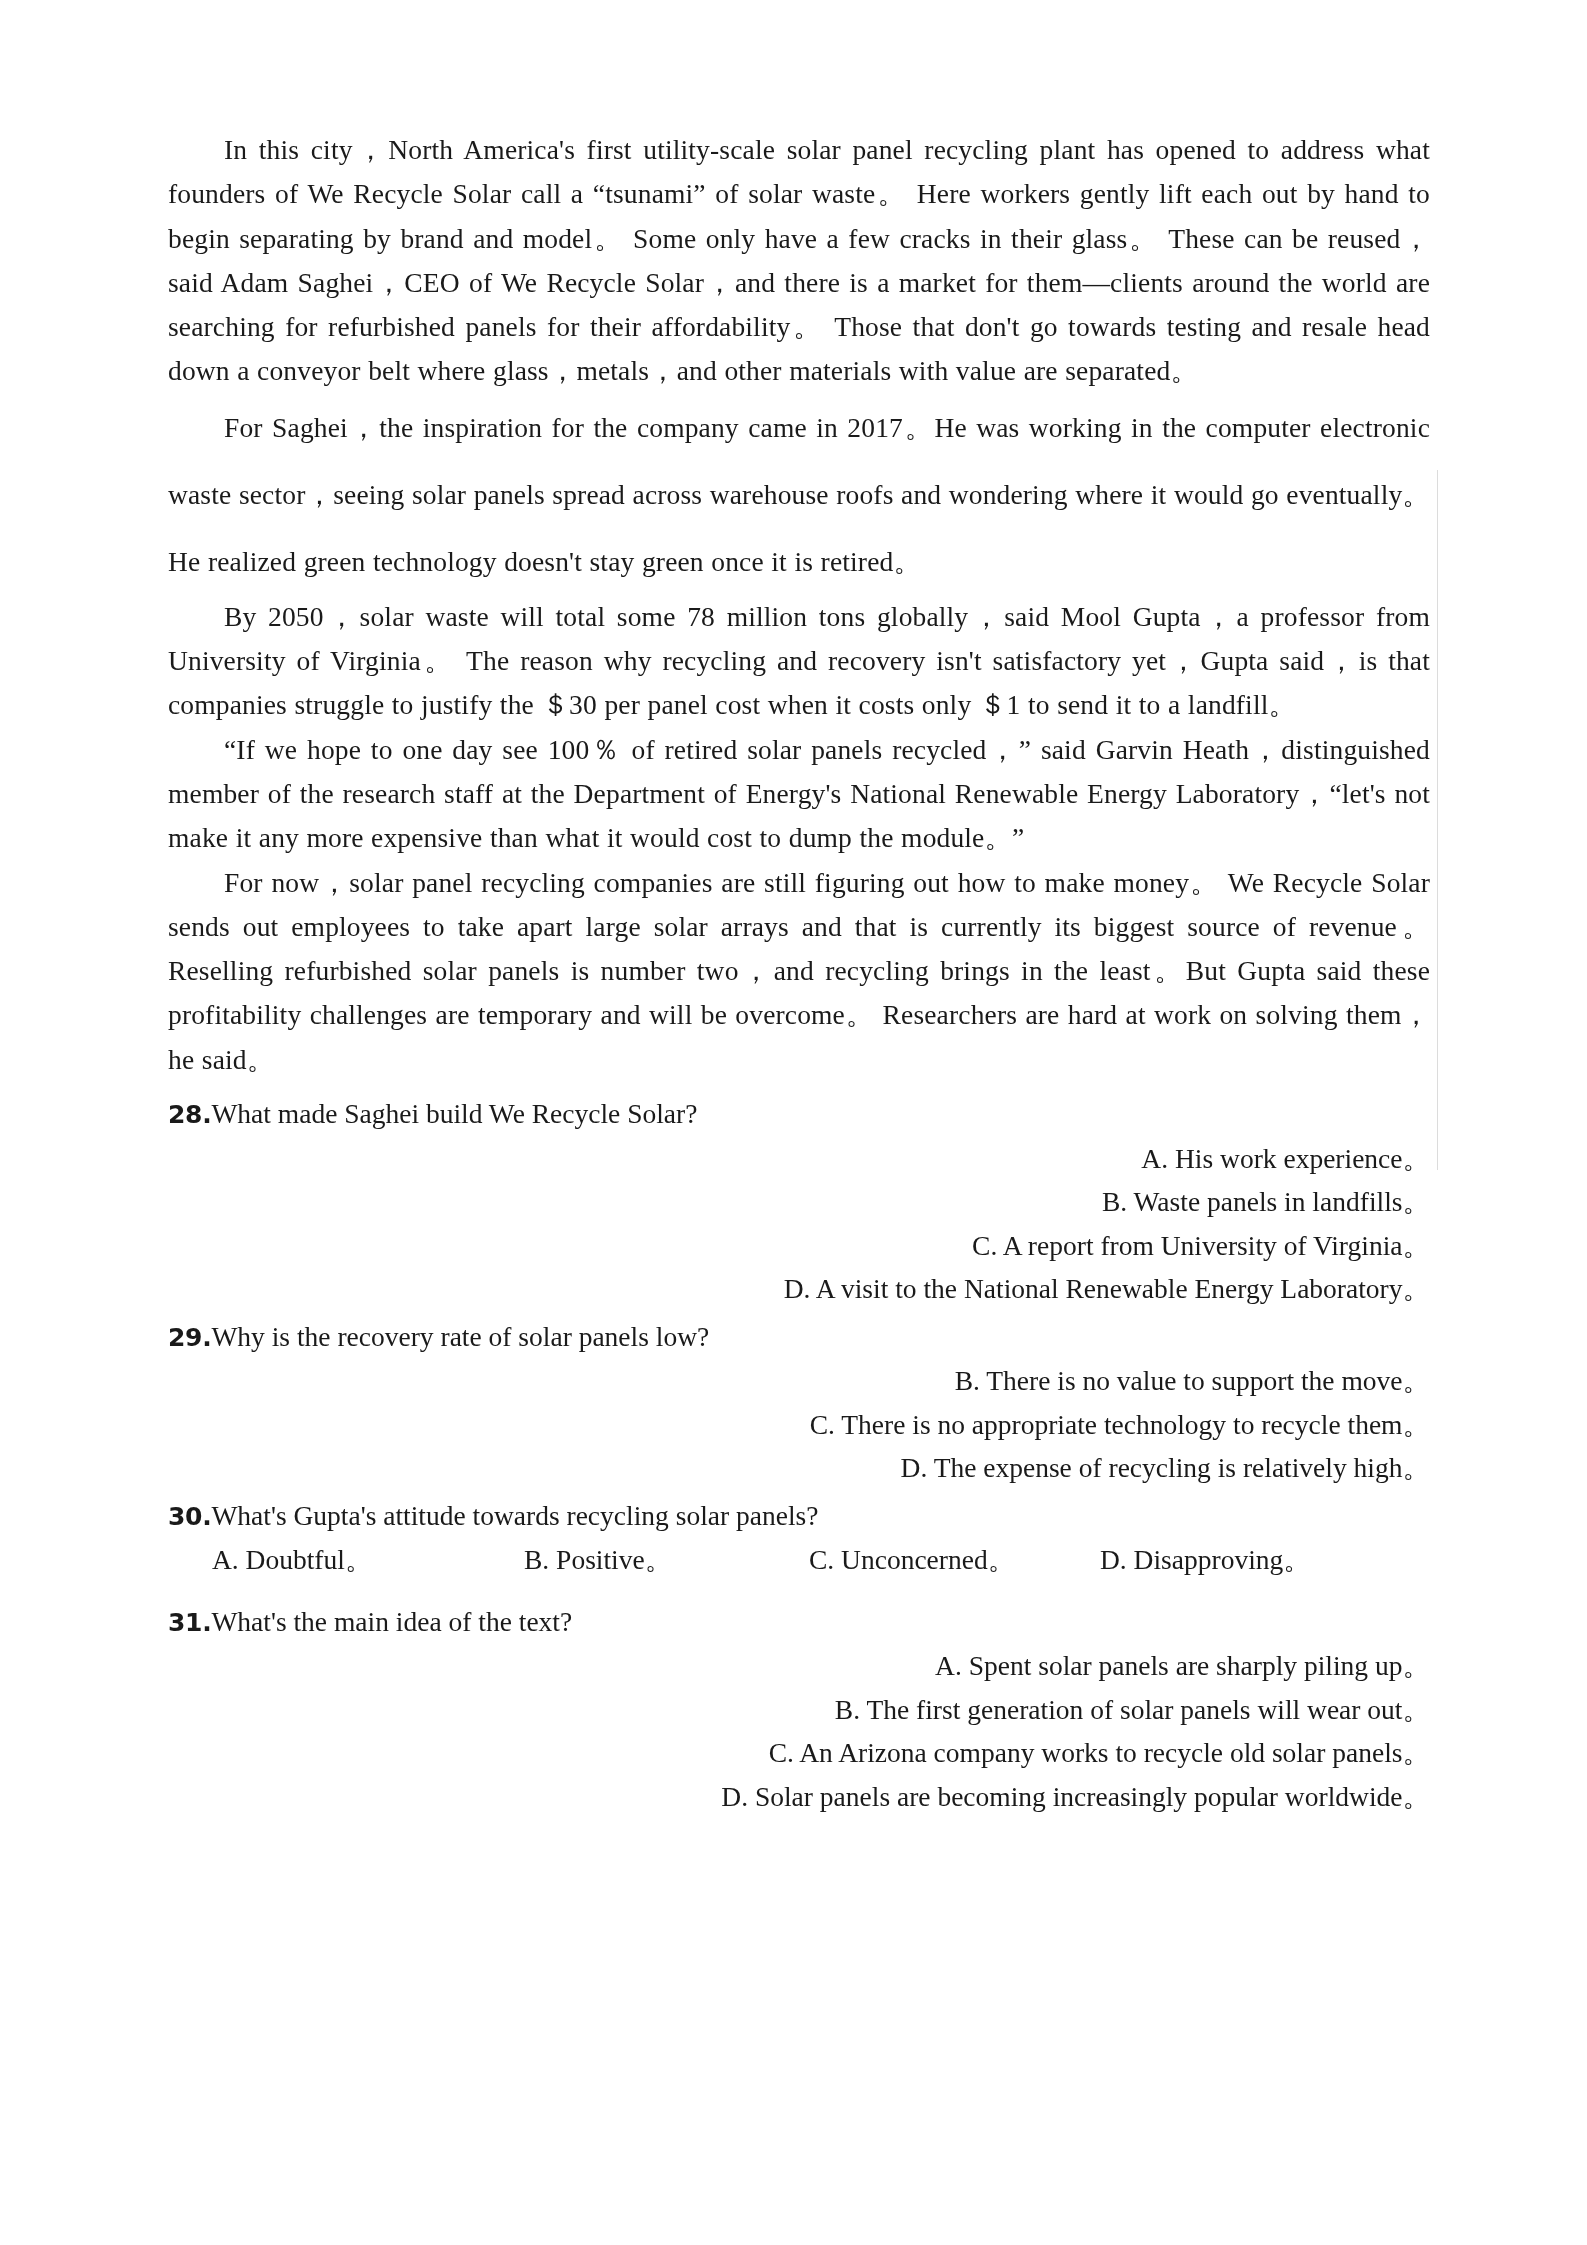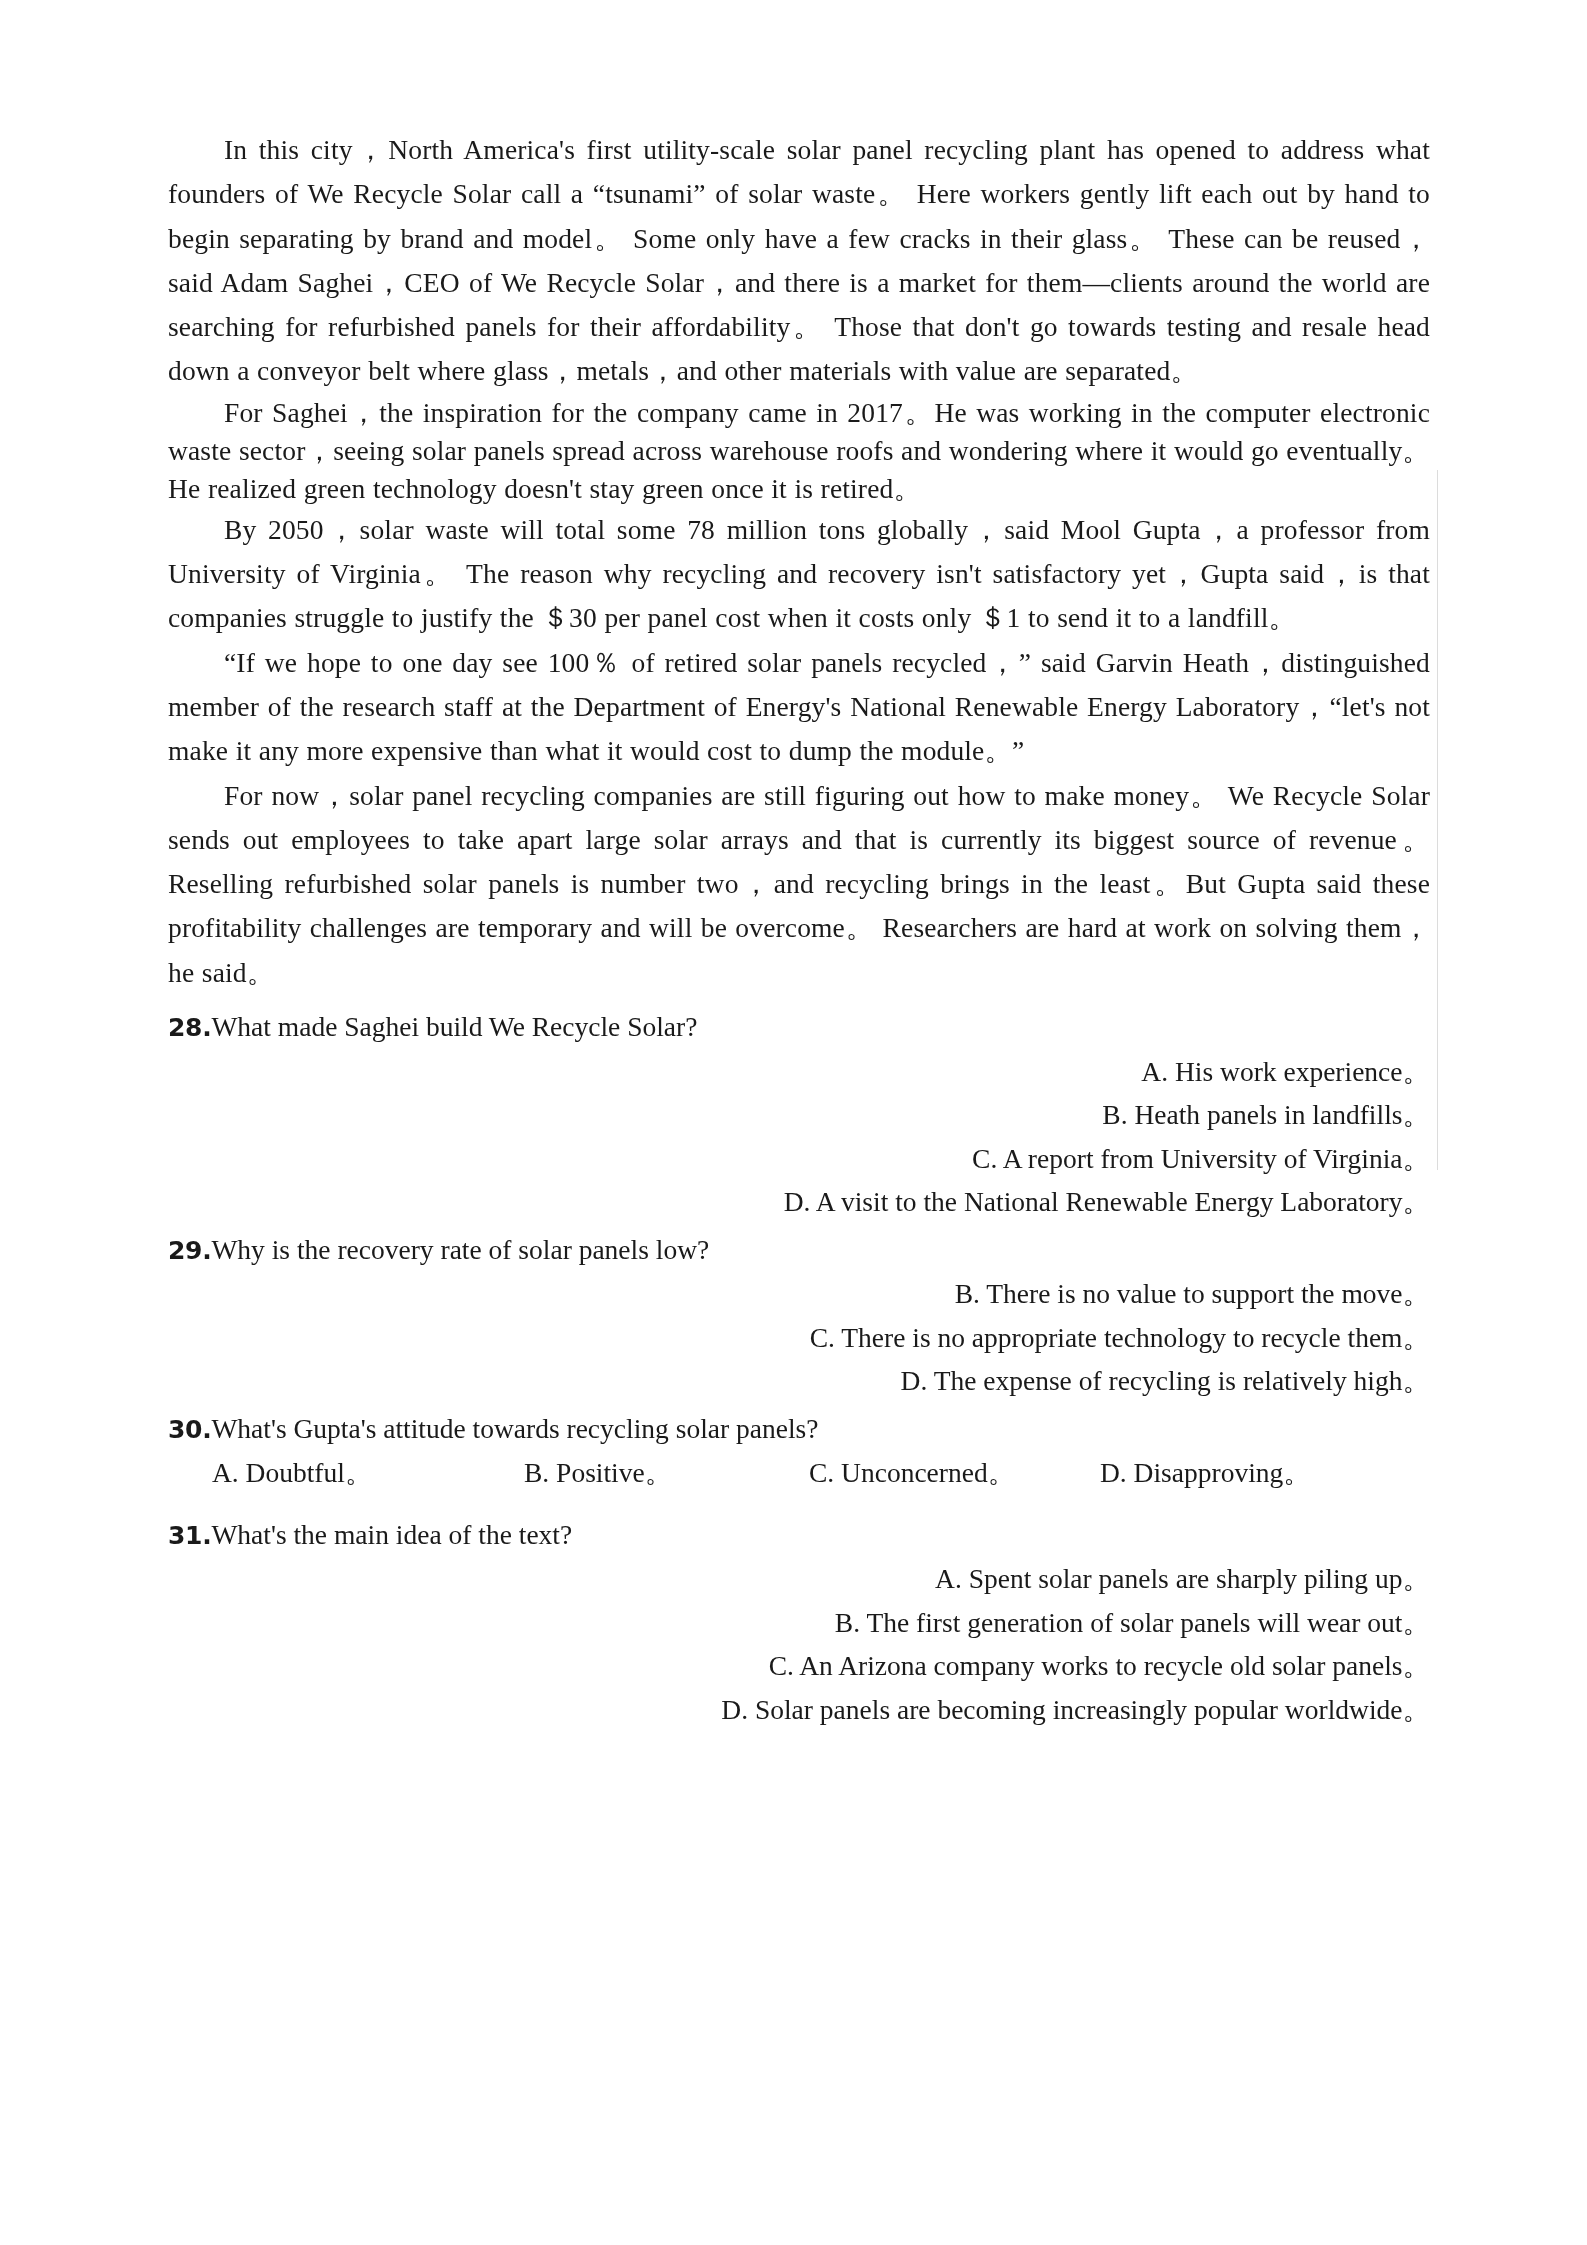--- a/index.html
+++ b/index.html
@@ -42,21 +42,21 @@
     text-justify: inter-word;
     text-indent: 56px;
     font-size: 27.5px;
     line-height: 44.3px;
     letter-spacing: 0.15px;
     word-spacing: 0.5px;
     -webkit-font-smoothing: antialiased;
   }
 
   .passage p.loose {
-    line-height: 38px;
+    line-height: 67px;
   }
 
   
   .questions {
     margin-top: 10px;
   }
 
   .q-block {
     margin-top: 4px;
   }
@@ -136,21 +136,21 @@
 
     <div class="questions">
 
       <div class="q-block">
         <div class="q-stem">
           <span class="q-num">28.</span>
           <span class="q-text">What made Saghei build We Recycle Solar?</span>
         </div>
         <ul class="opt-list">
           <li class="opt">A. His work experience。</li>
-          <li class="opt">B. Heath panels in landfills。</li>
+          <li class="opt">B. Waste panels in landfills。</li>
           <li class="opt">C. A report from University of Virginia。</li>
           <li class="opt">D. A visit to the National Renewable Energy Laboratory。</li>
         </ul>
       </div>
 
       <div class="q-block">
         <div class="q-stem">
           <span class="q-num">29.</span>
           <span class="q-text">Why is the recovery rate of solar panels low?</span>
         </div>

